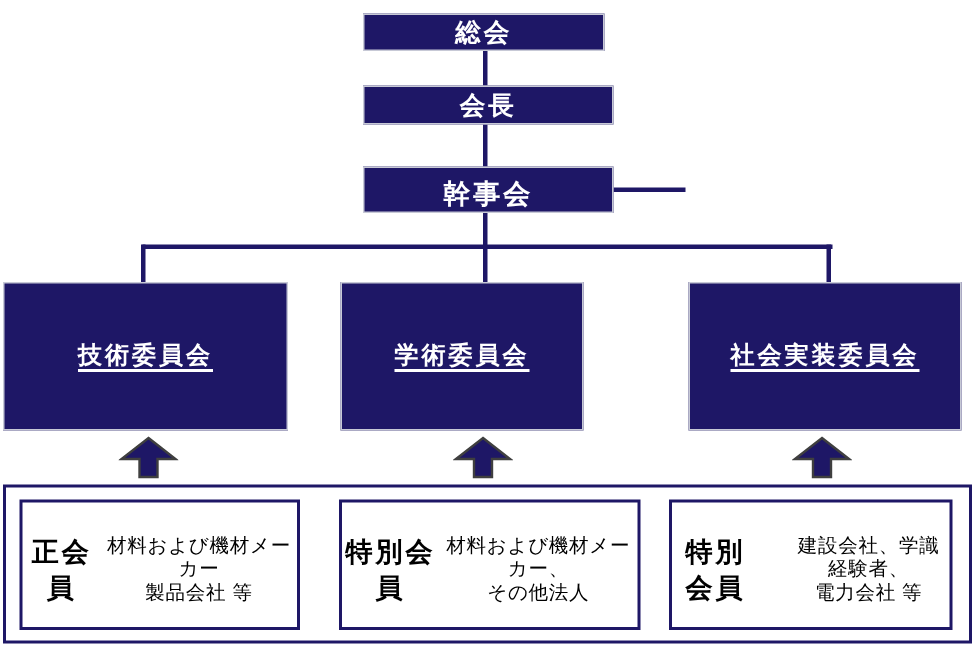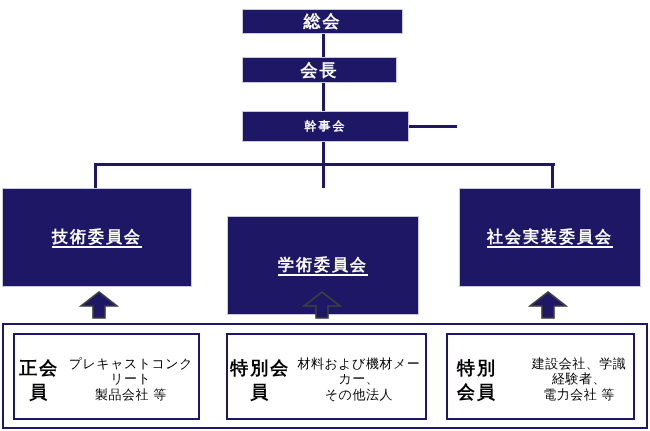--- a/index.html
+++ b/index.html
@@ -16,21 +16,21 @@
     font-family:"Liberation Sans",sans-serif;overflow:hidden;
   }
   .line{position:absolute;background:var(--navy);}
   .nbox{
     position:absolute;box-sizing:border-box;background:var(--navy);
     border:1px solid var(--box-edge);color:var(--text-on-navy);
     display:flex;align-items:center;justify-content:center;
     font-weight:bold;letter-spacing:2px;
   }
   .nbox.small{font-size:17px;}
-  .nbox.mid{font-size:12px;}
+  .nbox.mid{font-size:18px;align-items:flex-end;}
   .committee{font-size:16px;cursor:pointer;}
   .committee .lbl{
     text-decoration:underline;text-decoration-thickness:2px;text-underline-offset:4px;
   }
   .arrow{position:absolute;width:40px;height:30px;}
   .memb-outer{
     position:absolute;box-sizing:border-box;left:2px;top:323px;width:646px;height:106px;
     border:2px solid var(--navy);background:var(--background);
   }
   .mbox{
@@ -51,31 +51,31 @@
   <div class="line" style="left:322px;top:83px;width:3px;height:28px;"></div>
   <div class="line" style="left:322px;top:142px;width:3px;height:46px;"></div>
   <div class="line" style="left:409px;top:125px;width:48px;height:3px;"></div>
   <div class="line" style="left:95px;top:163px;width:460px;height:3px;"></div>
   <div class="line" style="left:94px;top:163px;width:3px;height:25px;"></div>
   <div class="line" style="left:551px;top:163px;width:3px;height:25px;"></div>
 
   <div class="nbox small" style="left:242px;top:9px;width:161px;height:25px;">
     <span>総会</span>
   </div>
-  <div class="nbox small" style="left:242px;top:57px;width:155px;height:26px;">
+  <div class="nbox small" style="left:242px;top:57px;width:167px;height:26px;">
     <span>会長</span>
   </div>
   <div class="nbox mid" style="left:242px;top:111px;width:167px;height:31px;">
     <span>幹事会</span>
   </div>
 
   <div class="nbox committee" style="left:2px;top:188px;width:190px;height:99px;">
     <span class="lbl">技術委員会</span>
   </div>
-  <div class="nbox committee" style="left:227px;top:188px;width:192px;height:99px;margin-top:28px;">
+  <div class="nbox committee" style="left:227px;top:188px;width:162px;height:99px;">
     <span class="lbl">学術委員会</span>
   </div>
   <div class="nbox committee" style="left:459px;top:188px;width:182px;height:99px;">
     <span class="lbl">社会実装委員会</span>
   </div>
 
   <svg class="arrow" style="left:79px;top:290px;" viewBox="0 0 40 30">
     <polygon points="20,2 38,16 26,16 26,28 14,28 14,16 2,16" fill="var(--navy)" stroke="var(--arrow-outline)" stroke-width="1.6"></polygon>
   </svg>
   <svg class="arrow" style="left:302px;top:290px;" viewBox="0 0 40 30">
@@ -83,21 +83,21 @@
   </svg>
   <svg class="arrow" style="left:528px;top:290px;" viewBox="0 0 40 30">
     <polygon points="20,2 38,16 26,16 26,28 14,28 14,16 2,16" fill="var(--navy)" stroke="var(--arrow-outline)" stroke-width="1.6"></polygon>
   </svg>
 
   <div class="memb-outer"></div>
 
   <div class="mbox" style="left:13px;width:187px;">
     <div class="m-title">正会員</div>
     <div class="m-desc">
-      <div>プレキャストコンクリート</div>
+      <div>材料および機材メーカー</div>
       <div>製品会社 等</div>
     </div>
   </div>
 
   <div class="mbox" style="left:226px;width:201px;">
     <div class="m-title">特別会員</div>
     <div class="m-desc">
       <div>材料および機材メーカー、</div>
       <div>その他法人</div>
     </div>

